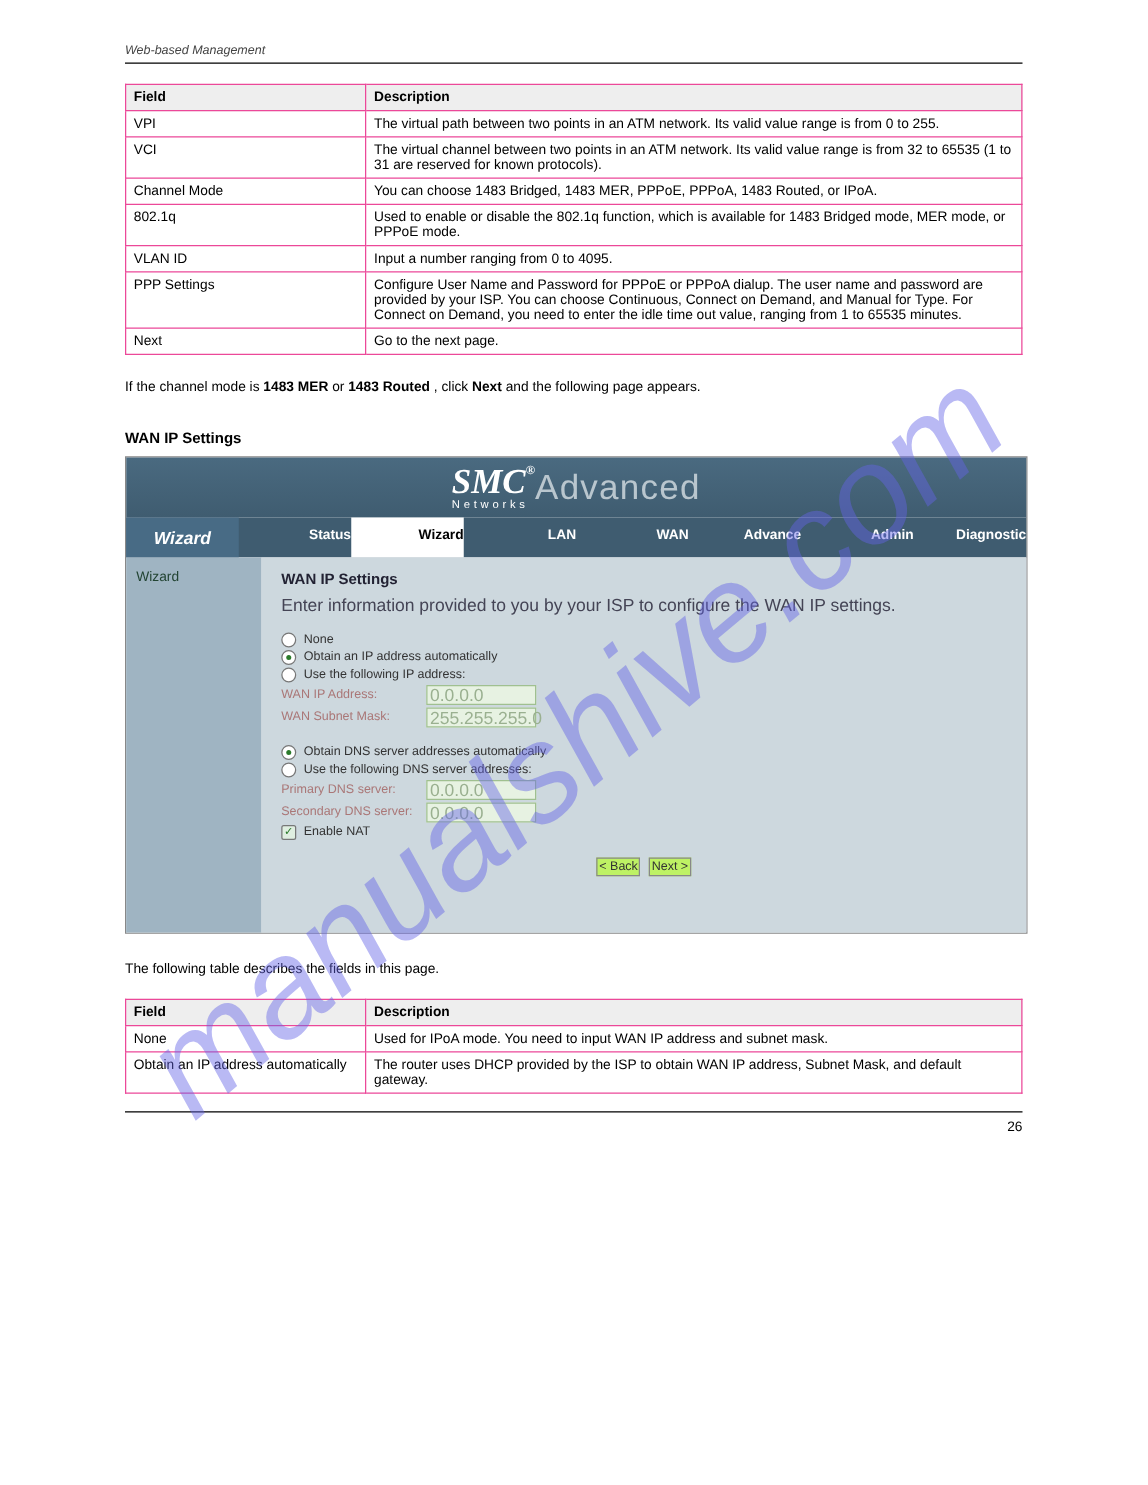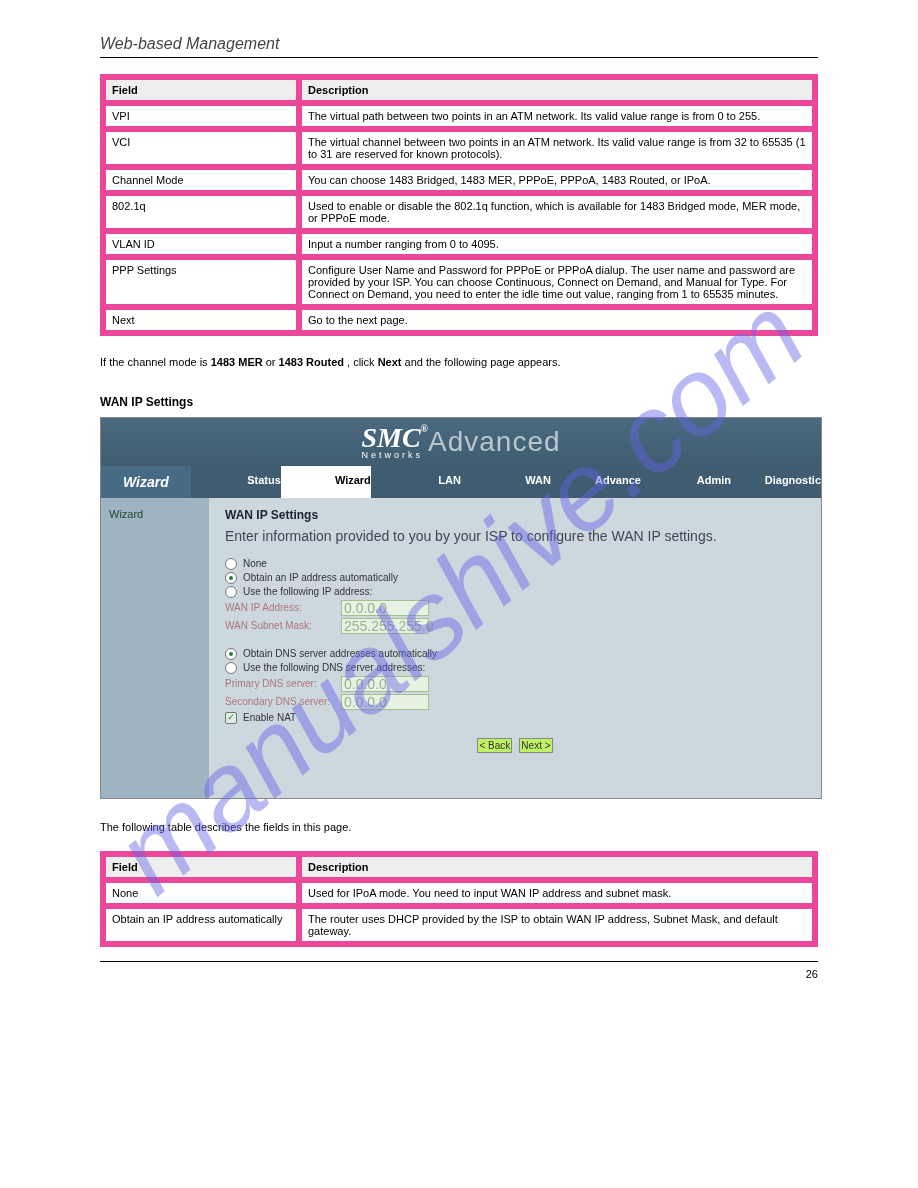--- a/index.html
+++ b/index.html
@@ -24,21 +24,21 @@
     z-index: 5;
     font-style: italic;
     white-space: nowrap;
   }
   .page {
     position: relative;
     z-index: 2;
     padding: 35px 100px 40px 100px;
   }
   .section-title {
-    font-size: 16px;
+    font-size: 10px;
     font-style: italic;
     color: #444;
     margin-bottom: 4px;
   }
   hr.rule {
     border: none;
     border-top: 1px solid #000;
     margin: 0 0 16px 0;
   }
   hr.bottomrule {
@@ -46,21 +46,21 @@
     border-top: 1px solid #000;
     margin: 14px 0 6px 0;
   }
   table.fields {
     width: 100%;
     border-collapse: collapse;
     font-size: 11px;
     table-layout: fixed;
   }
   table.fields th, table.fields td {
-    border: 6px solid #ec4899;
+    border: 1px solid #ec4899;
     padding: 4px 6px;
     vertical-align: top;
     text-align: left;
   }
   table.fields th {
     background: #eee;
     font-weight: bold;
   }
   table.fields th:first-child, table.fields td:first-child { width: 25%; }
   .after-table {

